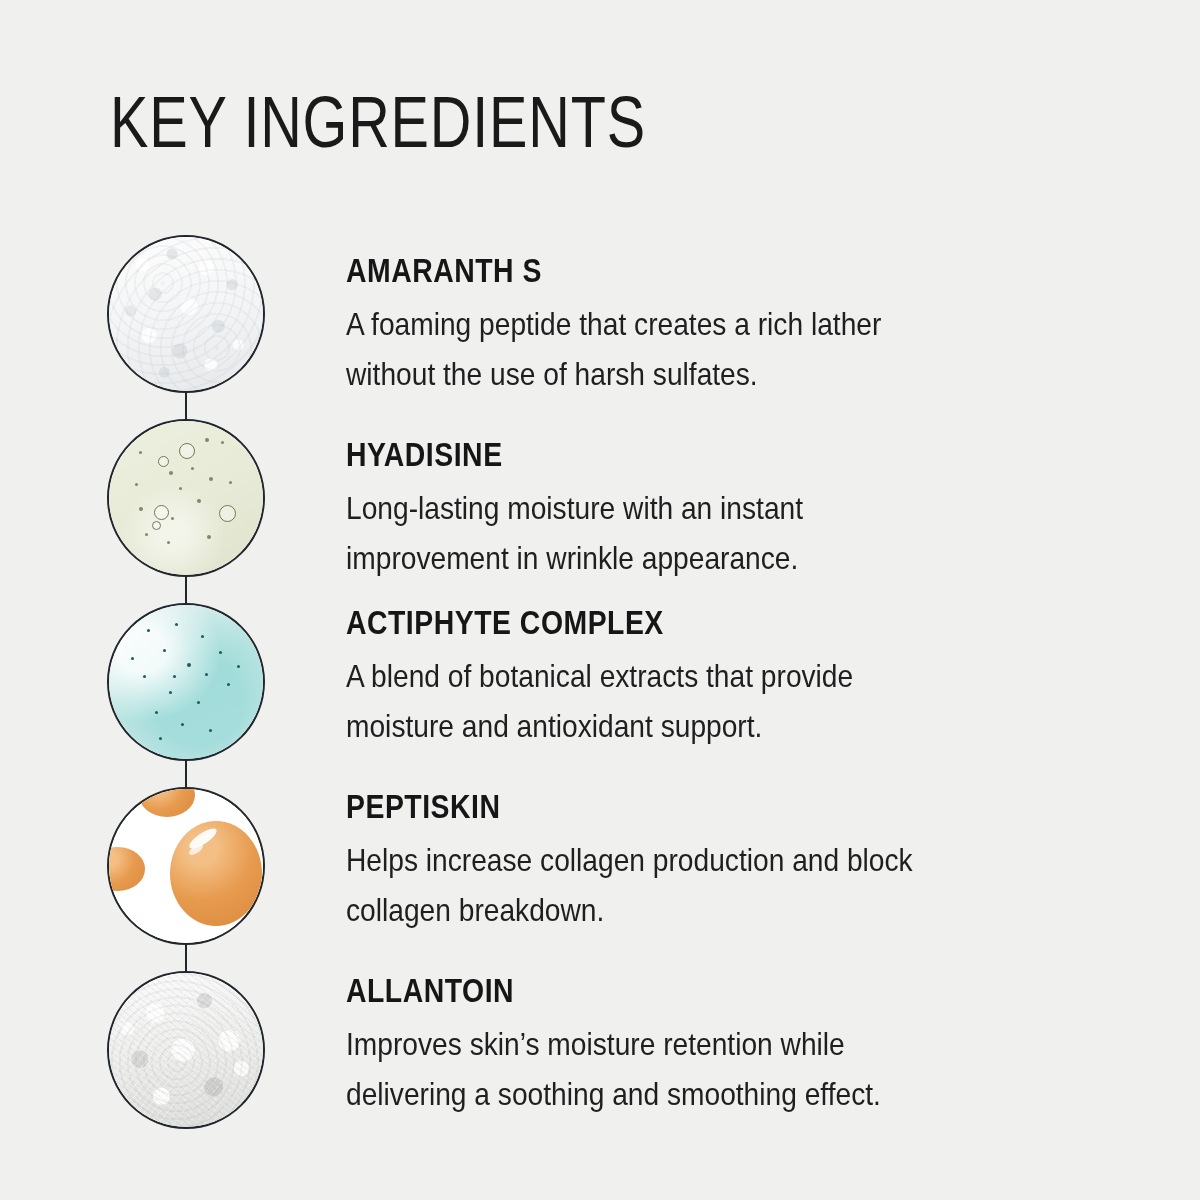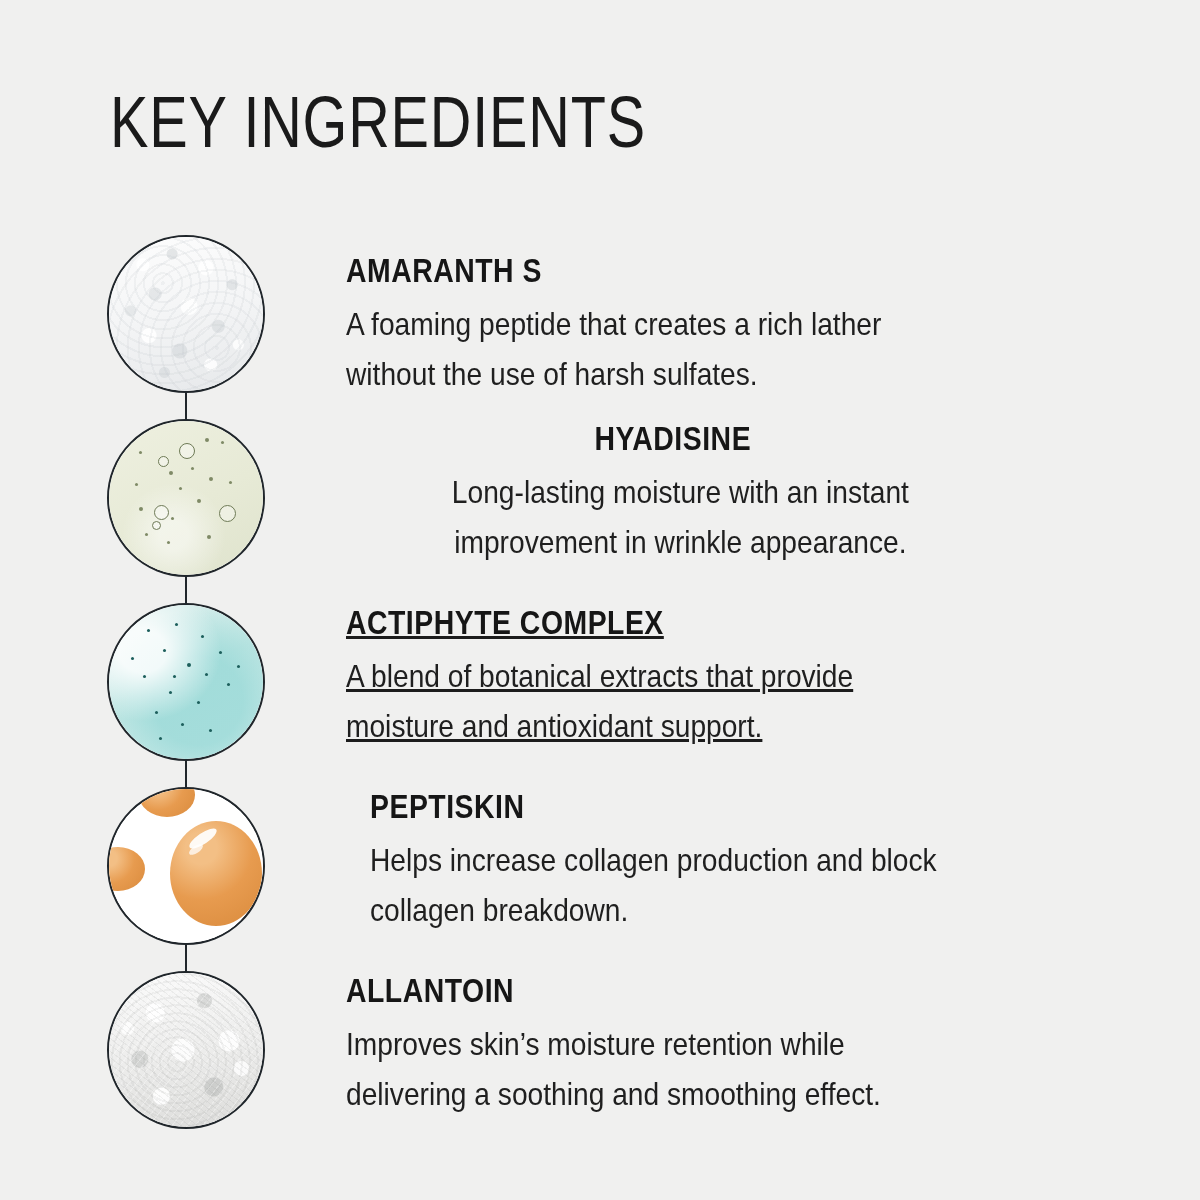--- a/index.html
+++ b/index.html
@@ -290,37 +290,37 @@
   <div id="ingredient-list">
 
     <div class="ingredient-block" style="top:16px;">
       <div class="ingredient-name">AMARANTH S</div>
       <div class="ingredient-desc">
         <span>A foaming peptide that creates a rich lather</span>
         <span>without the use of harsh sulfates.</span>
       </div>
     </div>
 
-    <div class="ingredient-block" style="top:184px;text-align:center;">
+    <div class="ingredient-block" style="top:200px;">
       <div class="ingredient-name">HYADISINE</div>
       <div class="ingredient-desc">
         <span>Long-lasting moisture with an instant</span>
         <span>improvement in wrinkle appearance.</span>
       </div>
     </div>
 
-    <div class="ingredient-block" style="top:368px;text-decoration:underline;">
+    <div class="ingredient-block" style="top:368px;">
       <div class="ingredient-name">ACTIPHYTE COMPLEX</div>
       <div class="ingredient-desc">
         <span>A blend of botanical extracts that provide</span>
         <span>moisture and antioxidant support.</span>
       </div>
     </div>
 
-    <div class="ingredient-block" style="top:552px;margin-left:24px;">
+    <div class="ingredient-block" style="top:552px;">
       <div class="ingredient-name">PEPTISKIN</div>
       <div class="ingredient-desc">
         <span>Helps increase collagen production and block</span>
         <span>collagen breakdown.</span>
       </div>
     </div>
 
     <div class="ingredient-block" style="top:736px;">
       <div class="ingredient-name">ALLANTOIN</div>
       <div class="ingredient-desc">

